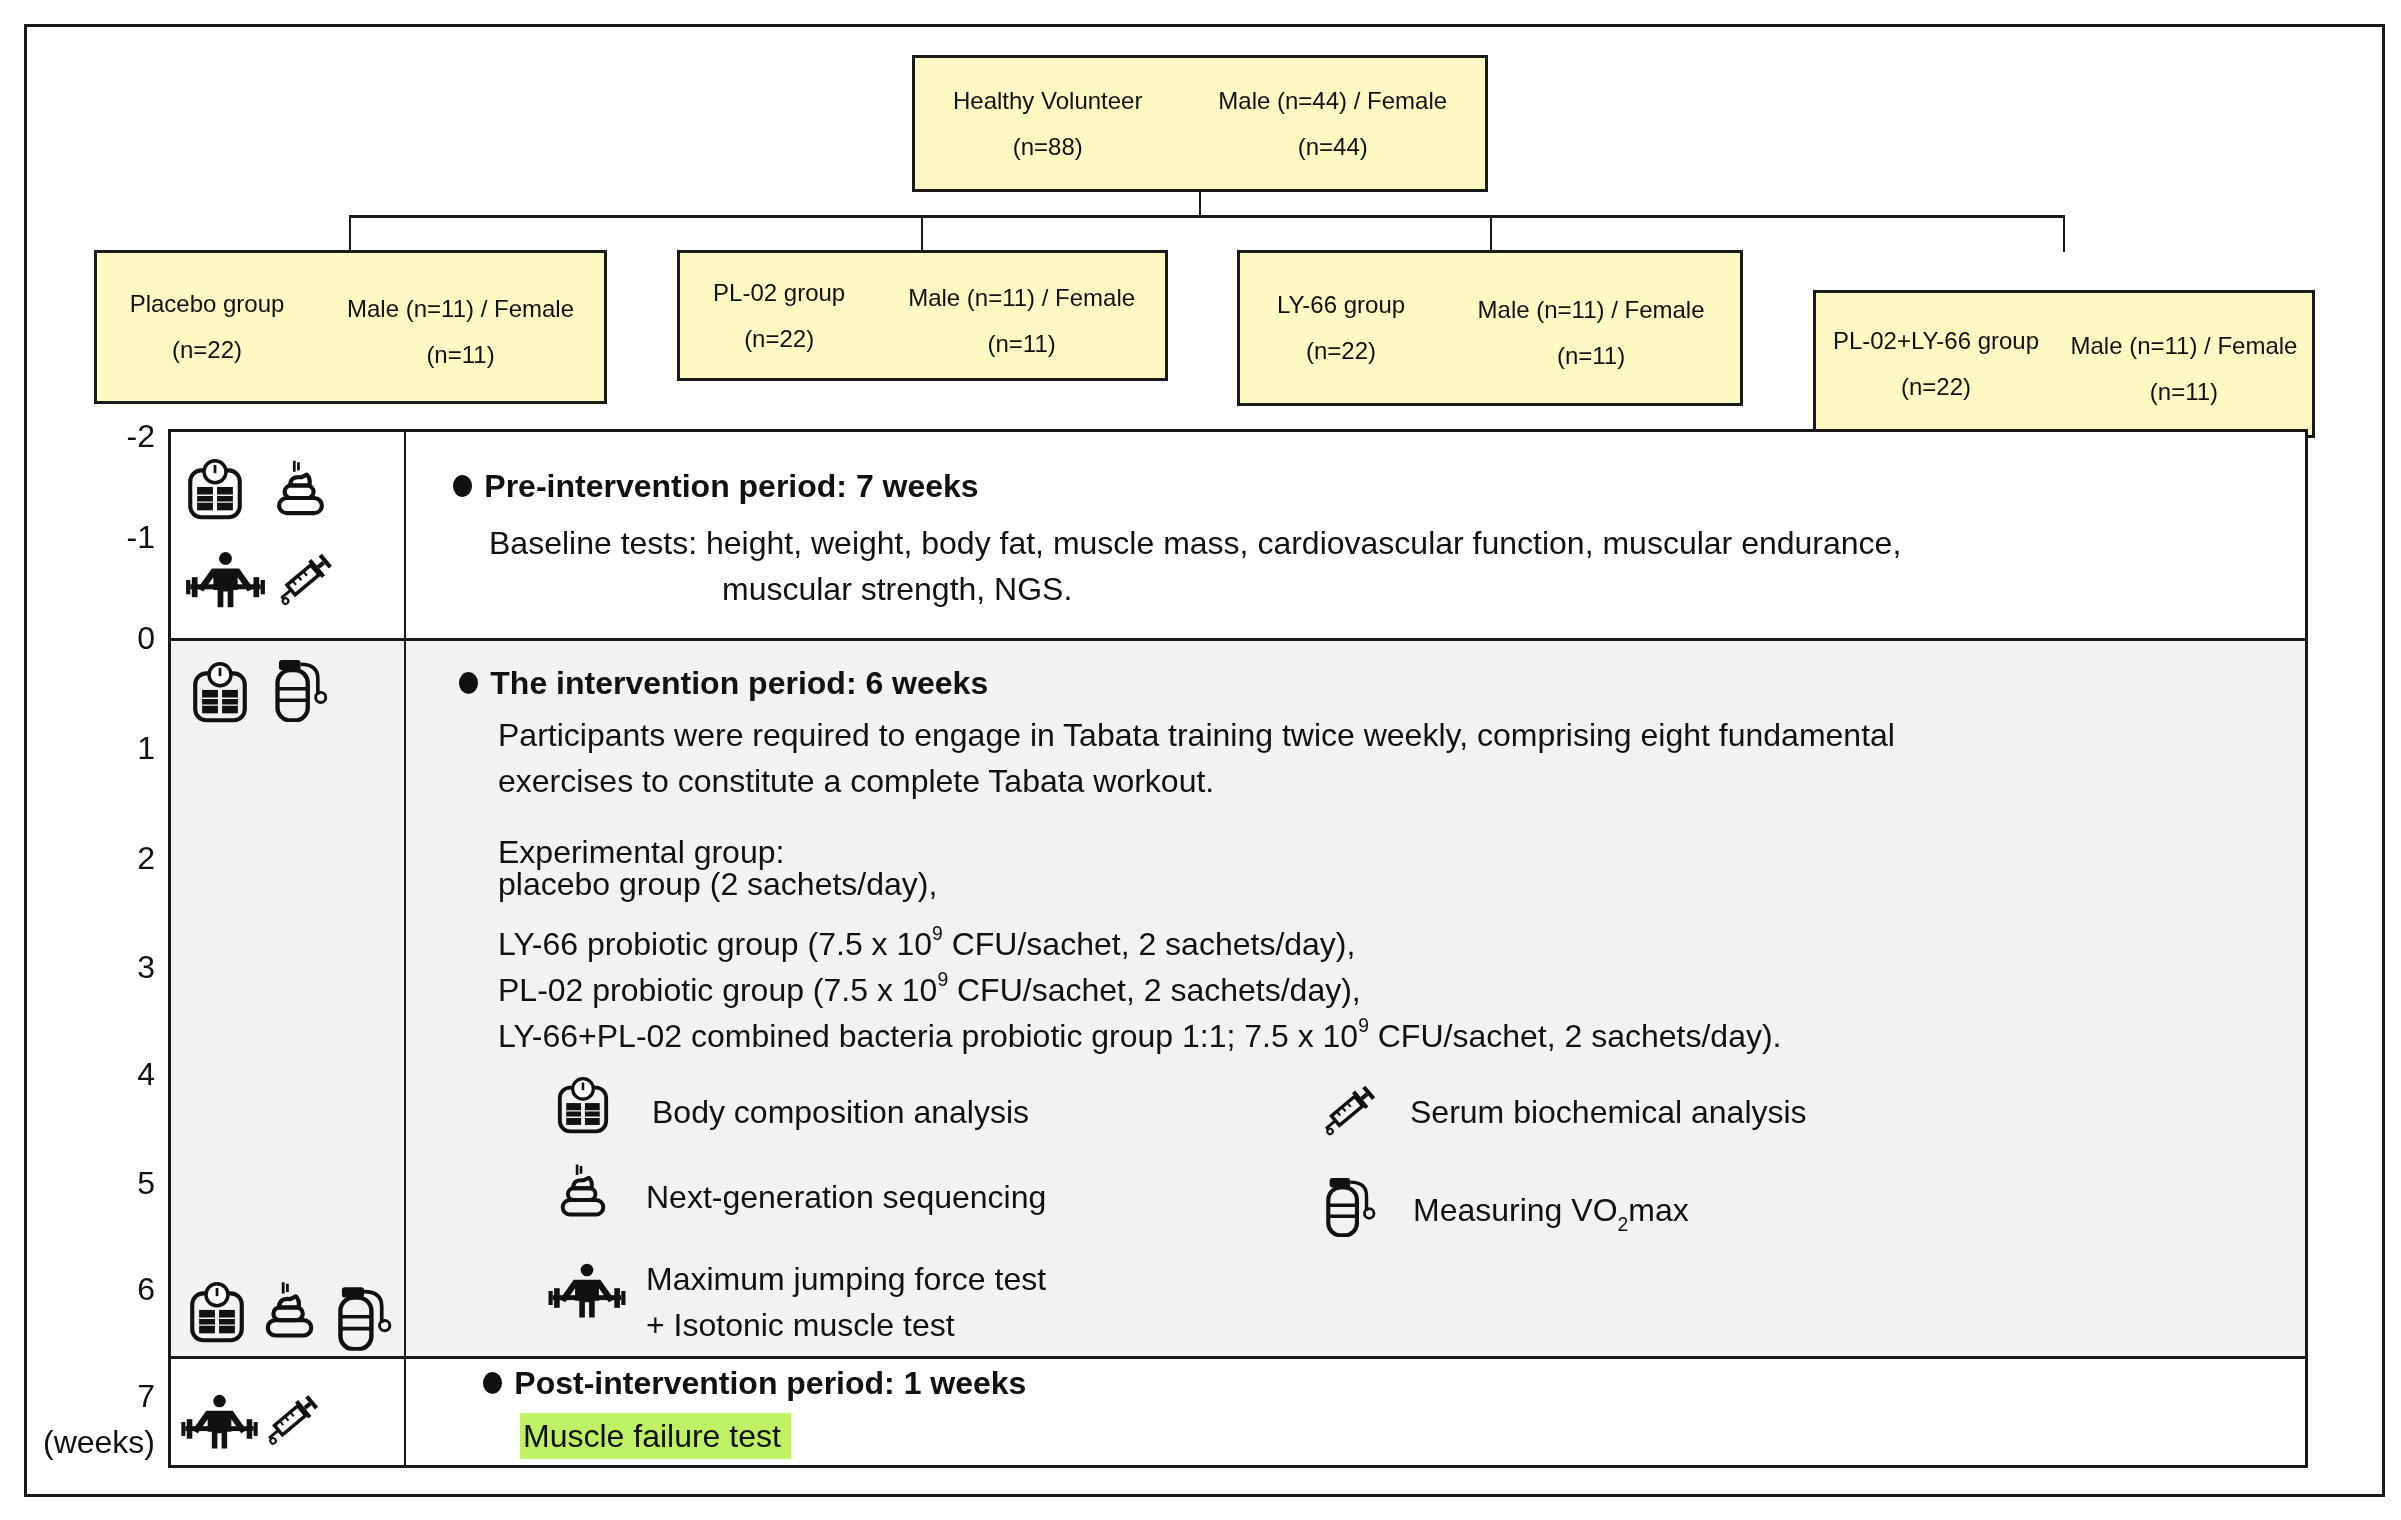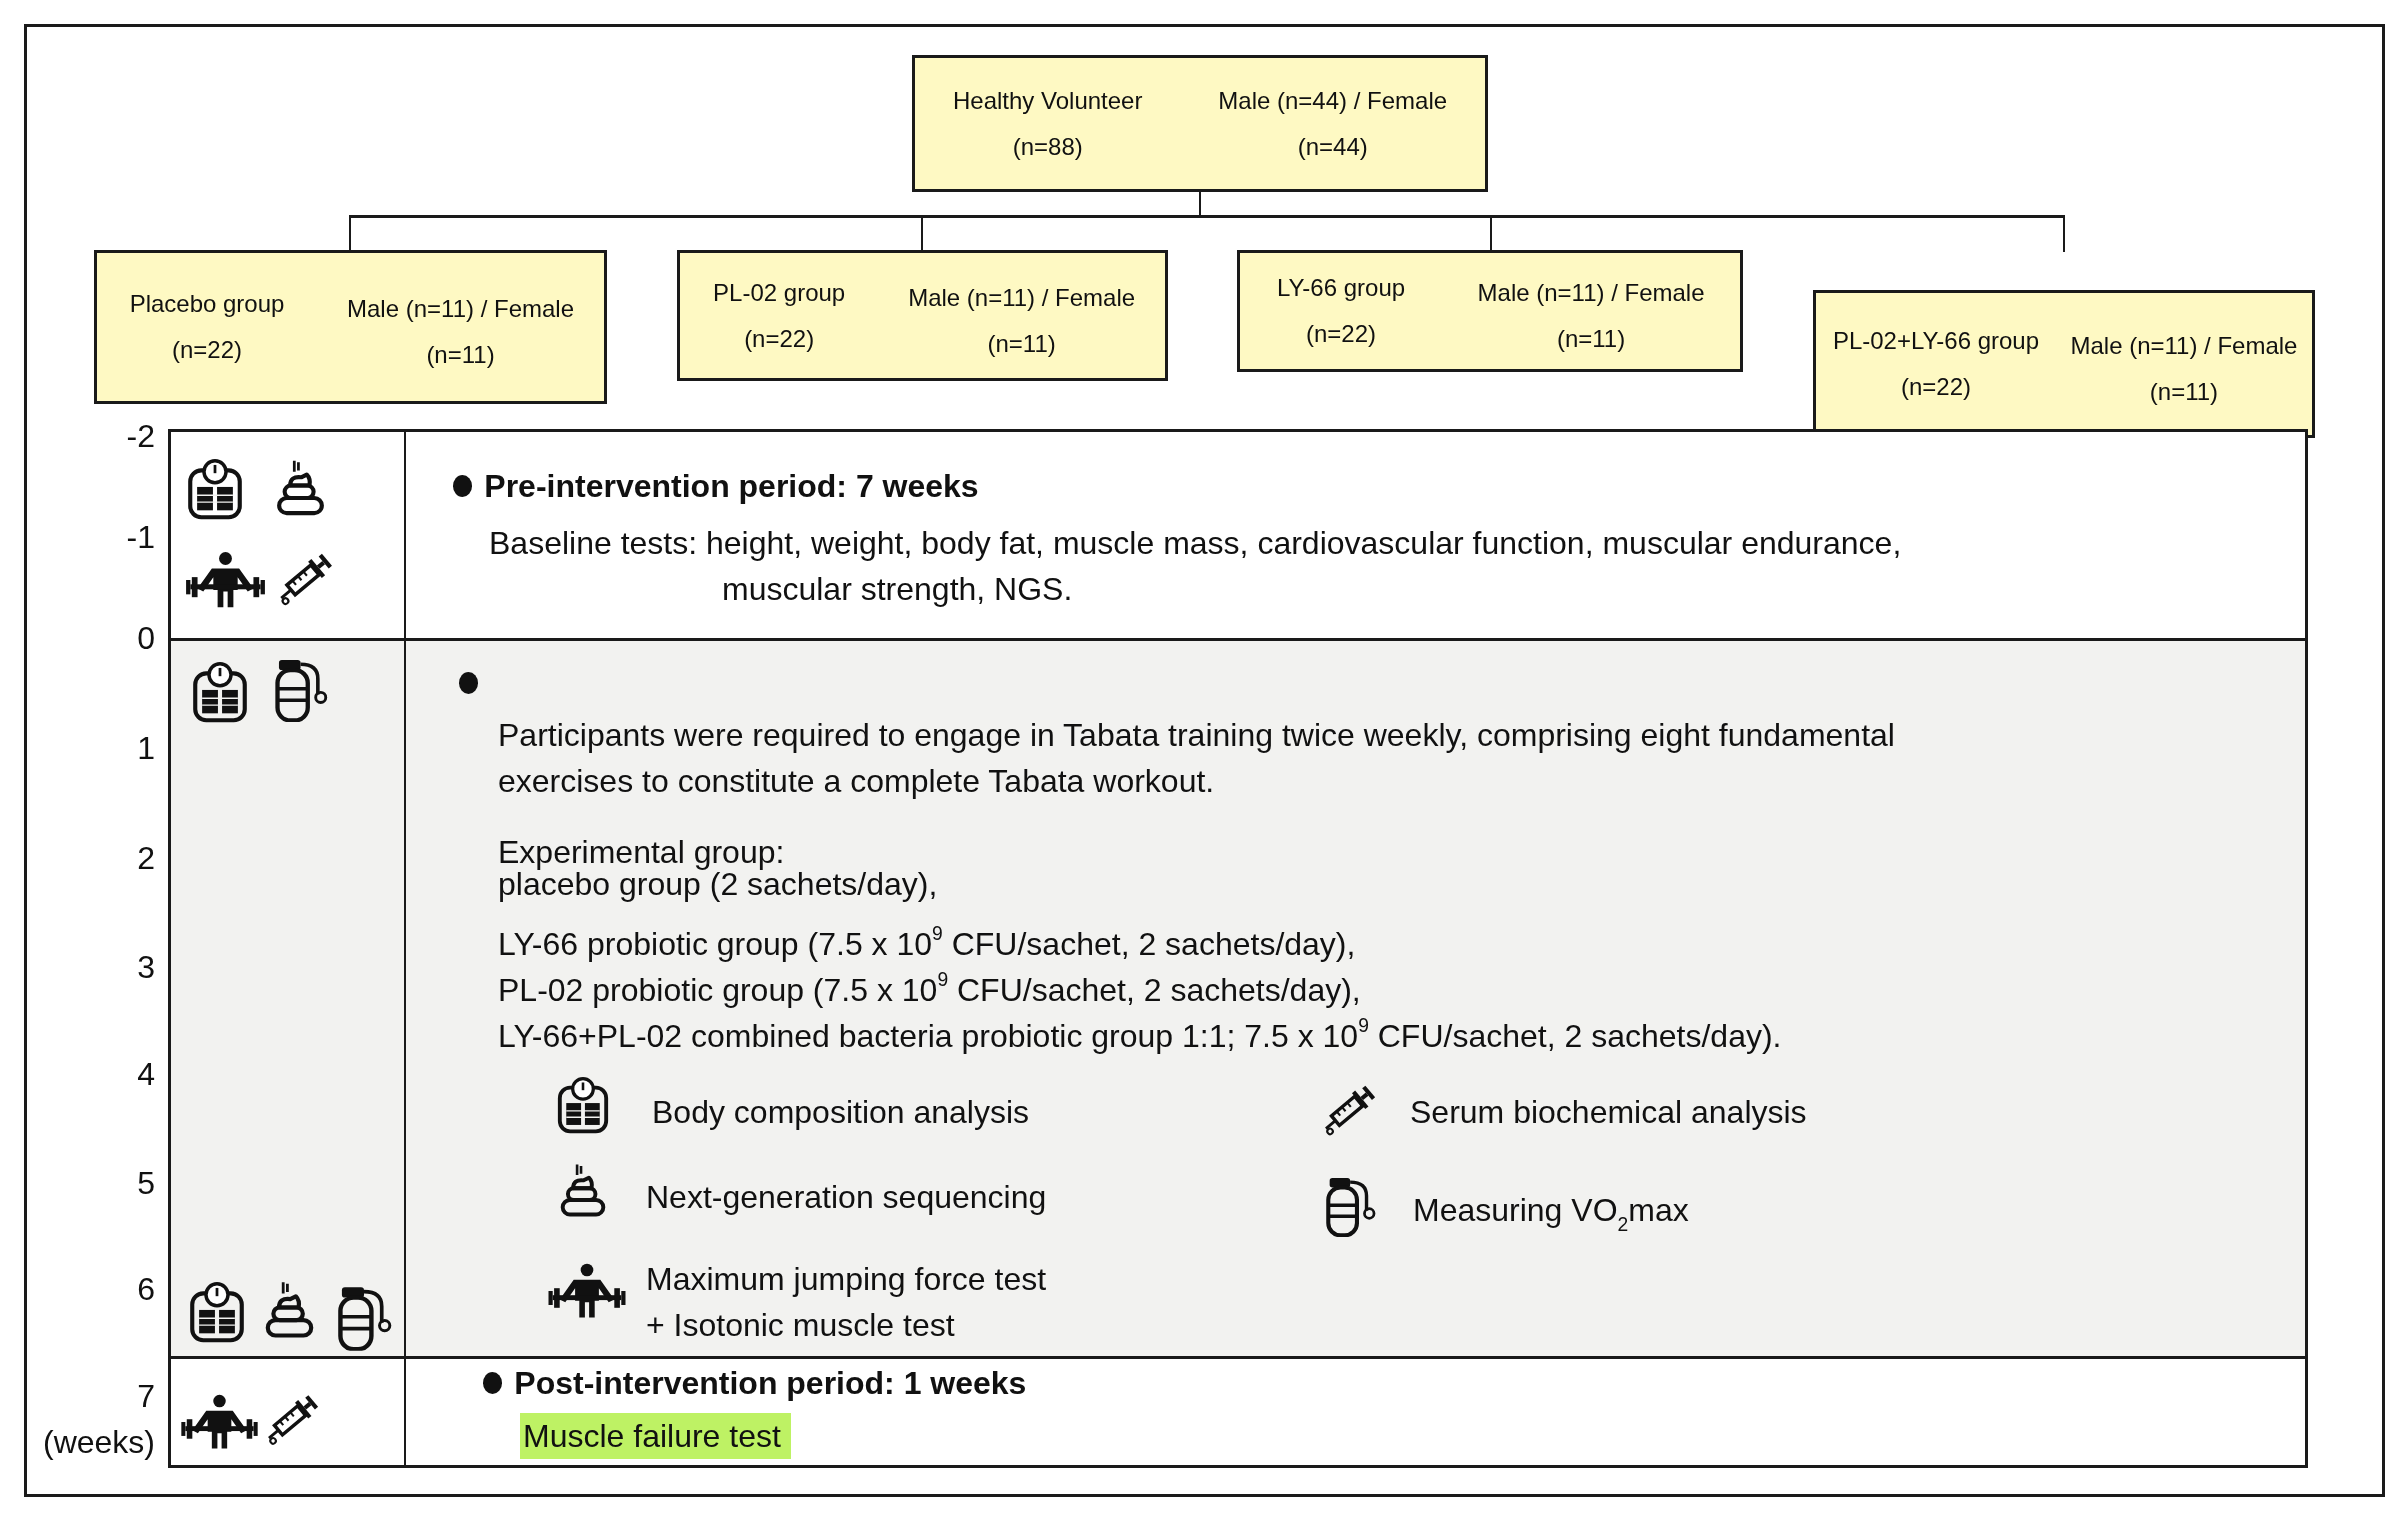--- a/index.html
+++ b/index.html
@@ -90,21 +90,21 @@
 <div class="abs vline" style="left:2063px;top:216px;height:36px;"></div>
 
 <div class="abs box" style="left:94px;top:250px;width:513px;height:154px;">
   <div>Placebo group (n=22)</div>
   <div style="margin-top:10.4px;">Male (n=11) / Female (n=11)</div>
 </div>
 <div class="abs box" style="left:677px;top:250px;width:491px;height:131px;">
   <div>PL-02 group (n=22)</div>
   <div style="margin-top:10.4px;">Male (n=11) / Female (n=11)</div>
 </div>
-<div class="abs box" style="left:1237px;top:250px;width:506px;height:122px;">
+<div class="abs box" style="left:1237px;top:250px;width:506px;height:156px;">
   <div>LY-66 group (n=22)</div>
   <div style="margin-top:10.4px;">Male (n=11) / Female (n=11)</div>
 </div>
 <div class="abs box" style="left:1813px;top:250px;width:502px;height:148px;margin-top:40px;">
   <div>PL-02+LY-66 group (n=22)</div>
   <div style="margin-top:10.4px;">Male (n=11) / Female (n=11)</div>
 </div>
 
 <div class="abs week" style="left:88px;top:418px;">-2</div>
 <div class="abs week" style="left:88px;top:519px;">-1</div>
@@ -157,21 +157,21 @@
     <use href="#sym-scale"></use>
   </svg>
 <svg class="icon" style="left:265px;top:1279px;" width="49" height="64" viewBox="0 0 66 86">
     <use href="#sym-stool"></use>
   </svg>
 <svg class="icon" style="left:336px;top:1284px;" width="59" height="67" viewBox="0 0 80 90">
     <use href="#sym-tank"></use>
   </svg>
 
 <div class="abs bullet-title" style="left:459px;top:661px;">
-  <span class="dot"></span>
+  <span class="dot"></span><span>The intervention period: 6 weeks</span>
 </div>
 <div class="abs txt" style="left:498px;top:712px;">Participants were required to engage in Tabata training twice weekly, comprising eight fundamental</div>
 <div class="abs txt" style="left:498px;top:758px;">exercises to constitute a complete Tabata workout.</div>
 
 <div class="abs txt" style="left:498px;top:829px;">Experimental group:</div>
 <div class="abs txt" style="left:498px;top:861px;">
   <span>placebo group (2 sachets/day),</span>
 </div>
 <div class="abs txt" style="left:498px;top:921px;">
   <span>LY-66 probiotic group (7.5 x 10</span><sup>9</sup><span> CFU/sachet, 2 sachets/day),</span>

